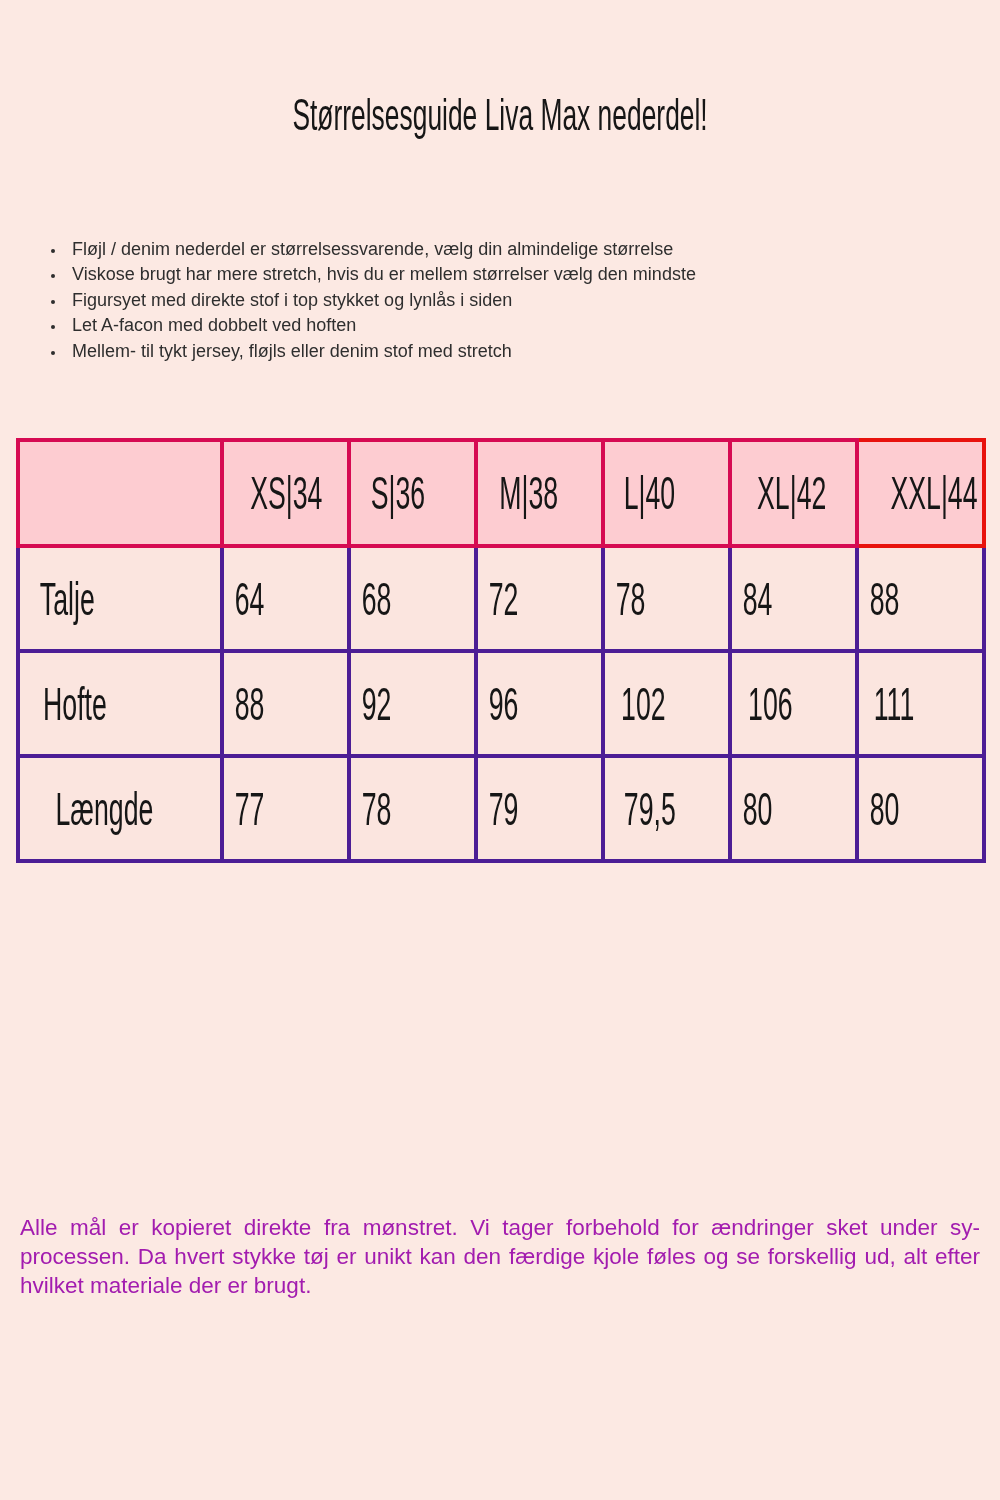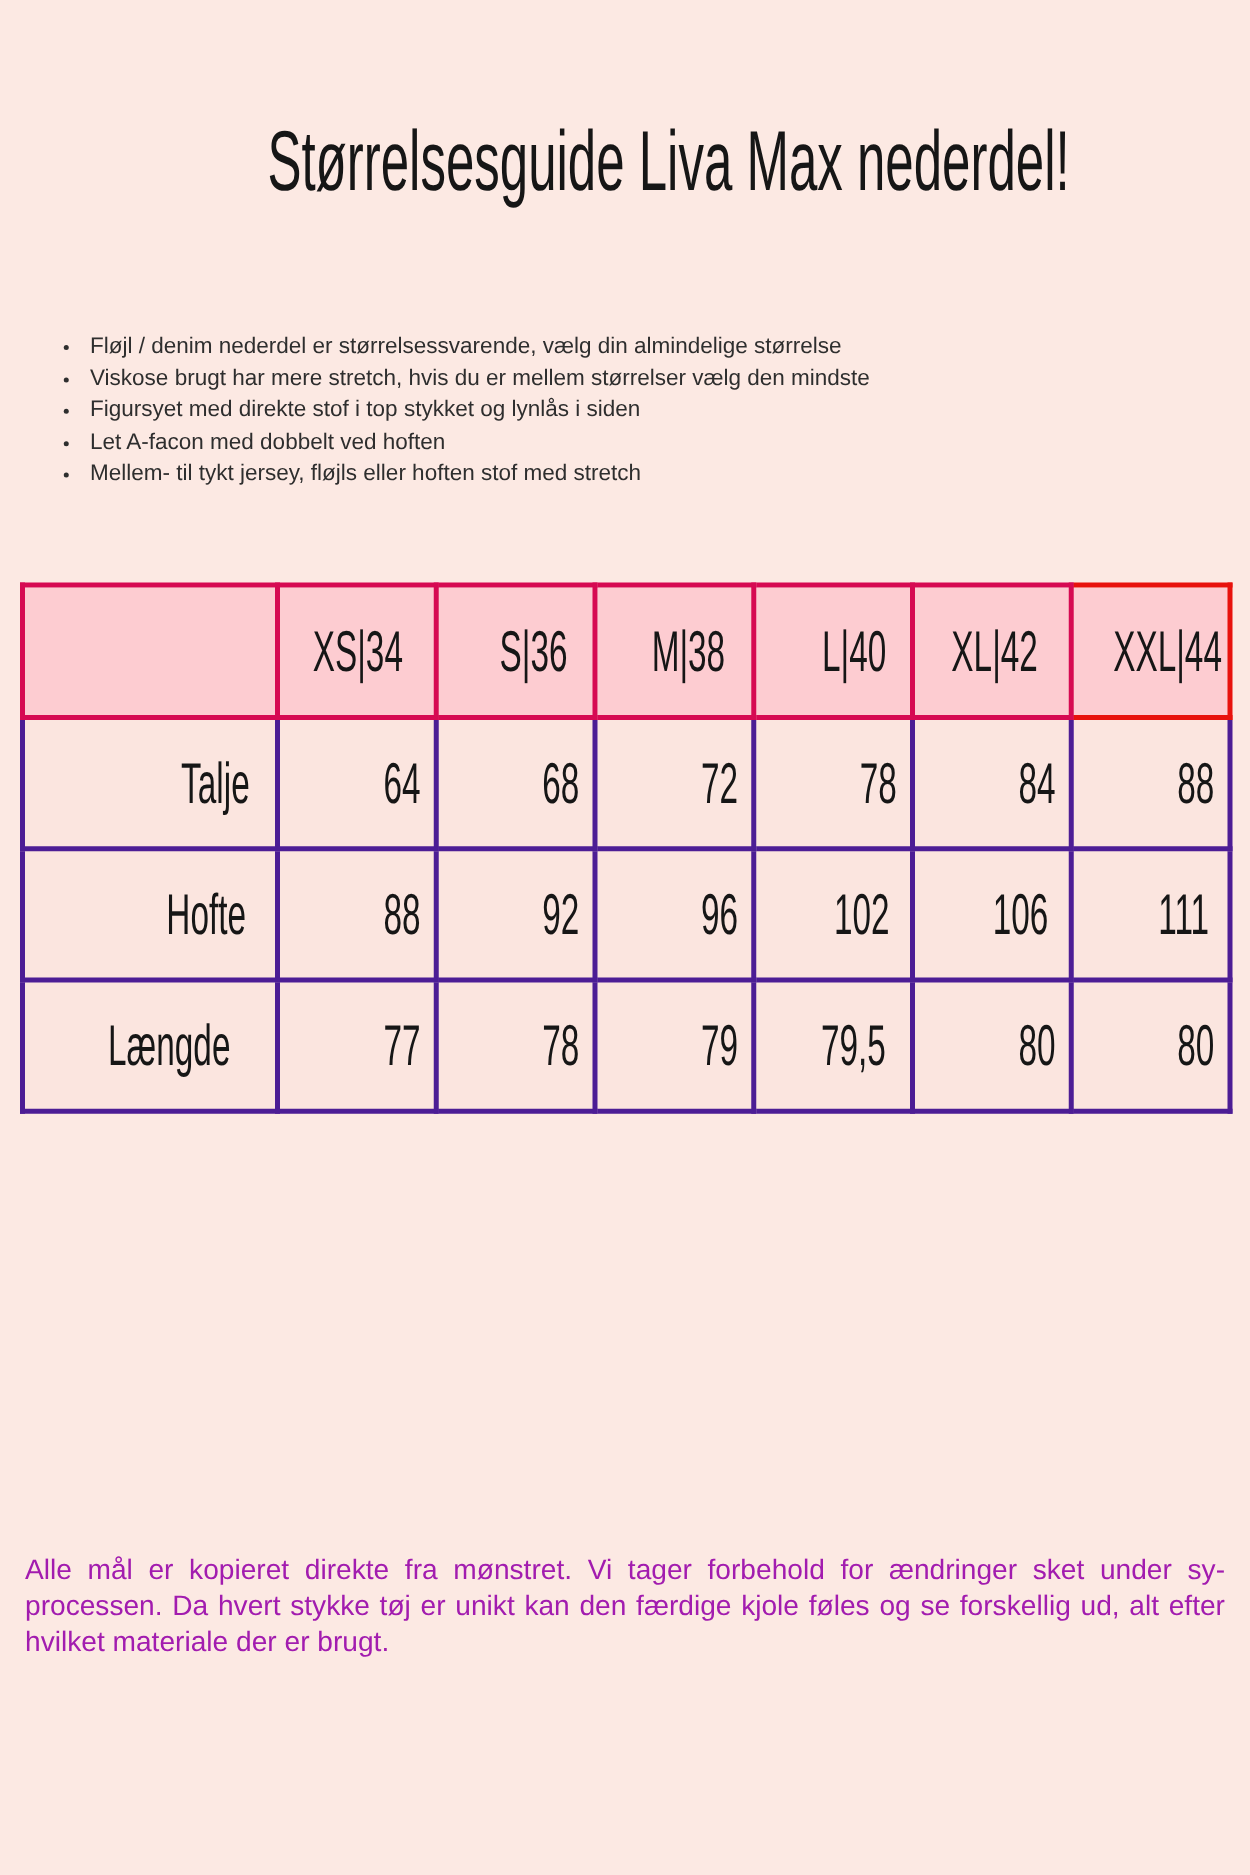--- a/index.html
+++ b/index.html
@@ -20,21 +20,21 @@
     transform: scaleX(0.60);
     transform-origin: center center;
     white-space: nowrap;
     font-family: "Liberation Sans", sans-serif;
     color: #161616;
   }
 
   .page-title {
     margin: 90px 0 0 0;
     text-align: center;
-    font-size: 68px;
+    font-size: 44px;
     font-weight: 500;
     line-height: 1.15;
   }
 
   ul.bullet-list {
     margin: 96px 55px 0 40px;
     padding: 0 0 0 26px;
     font-size: 18px;
     line-height: 1.42;
     color: #2e2e2e;
@@ -50,21 +50,21 @@
 
   table.size-table {
     border-collapse: collapse;
     table-layout: fixed;
     margin: 74px 0 0 16px;
     width: 967px;
   }
   table.size-table col.label-col { width: 204px; }
   table.size-table col.size-col  { width: 127px; }
   table.size-table th, table.size-table td {
-    text-align: right;
+    text-align: left;
     vertical-align: middle;
     font-weight: normal;
     padding: 0;
     overflow: hidden;
   }
   table.size-table th {
     height: 102px;
     background: #fdccd1;
     border: 4px solid #d60a52;
   }
@@ -92,21 +92,21 @@
 </head>
 <body>
 
 <h1 class="page-title"><span class="cond">Størrelsesguide Liva Max nederdel!</span></h1>
 
 <ul class="bullet-list">
   <li>Fløjl / denim nederdel er størrelsessvarende, vælg din almindelige størrelse</li>
   <li>Viskose brugt har mere stretch, hvis du er mellem størrelser vælg den mindste</li>
   <li>Figursyet med direkte stof i top stykket og lynlås i siden</li>
   <li>Let A-facon med dobbelt ved hoften</li>
-  <li>Mellem- til tykt jersey, fløjls eller hoften stof med stretch</li>
+  <li>Mellem- til tykt jersey, fløjls eller denim stof med stretch</li>
 </ul>
 
 <table class="size-table">
   <colgroup>
     <col class="label-col">
     <col class="size-col">
       <col class="size-col">
       <col class="size-col">
     <col class="size-col">
       <col class="size-col">

